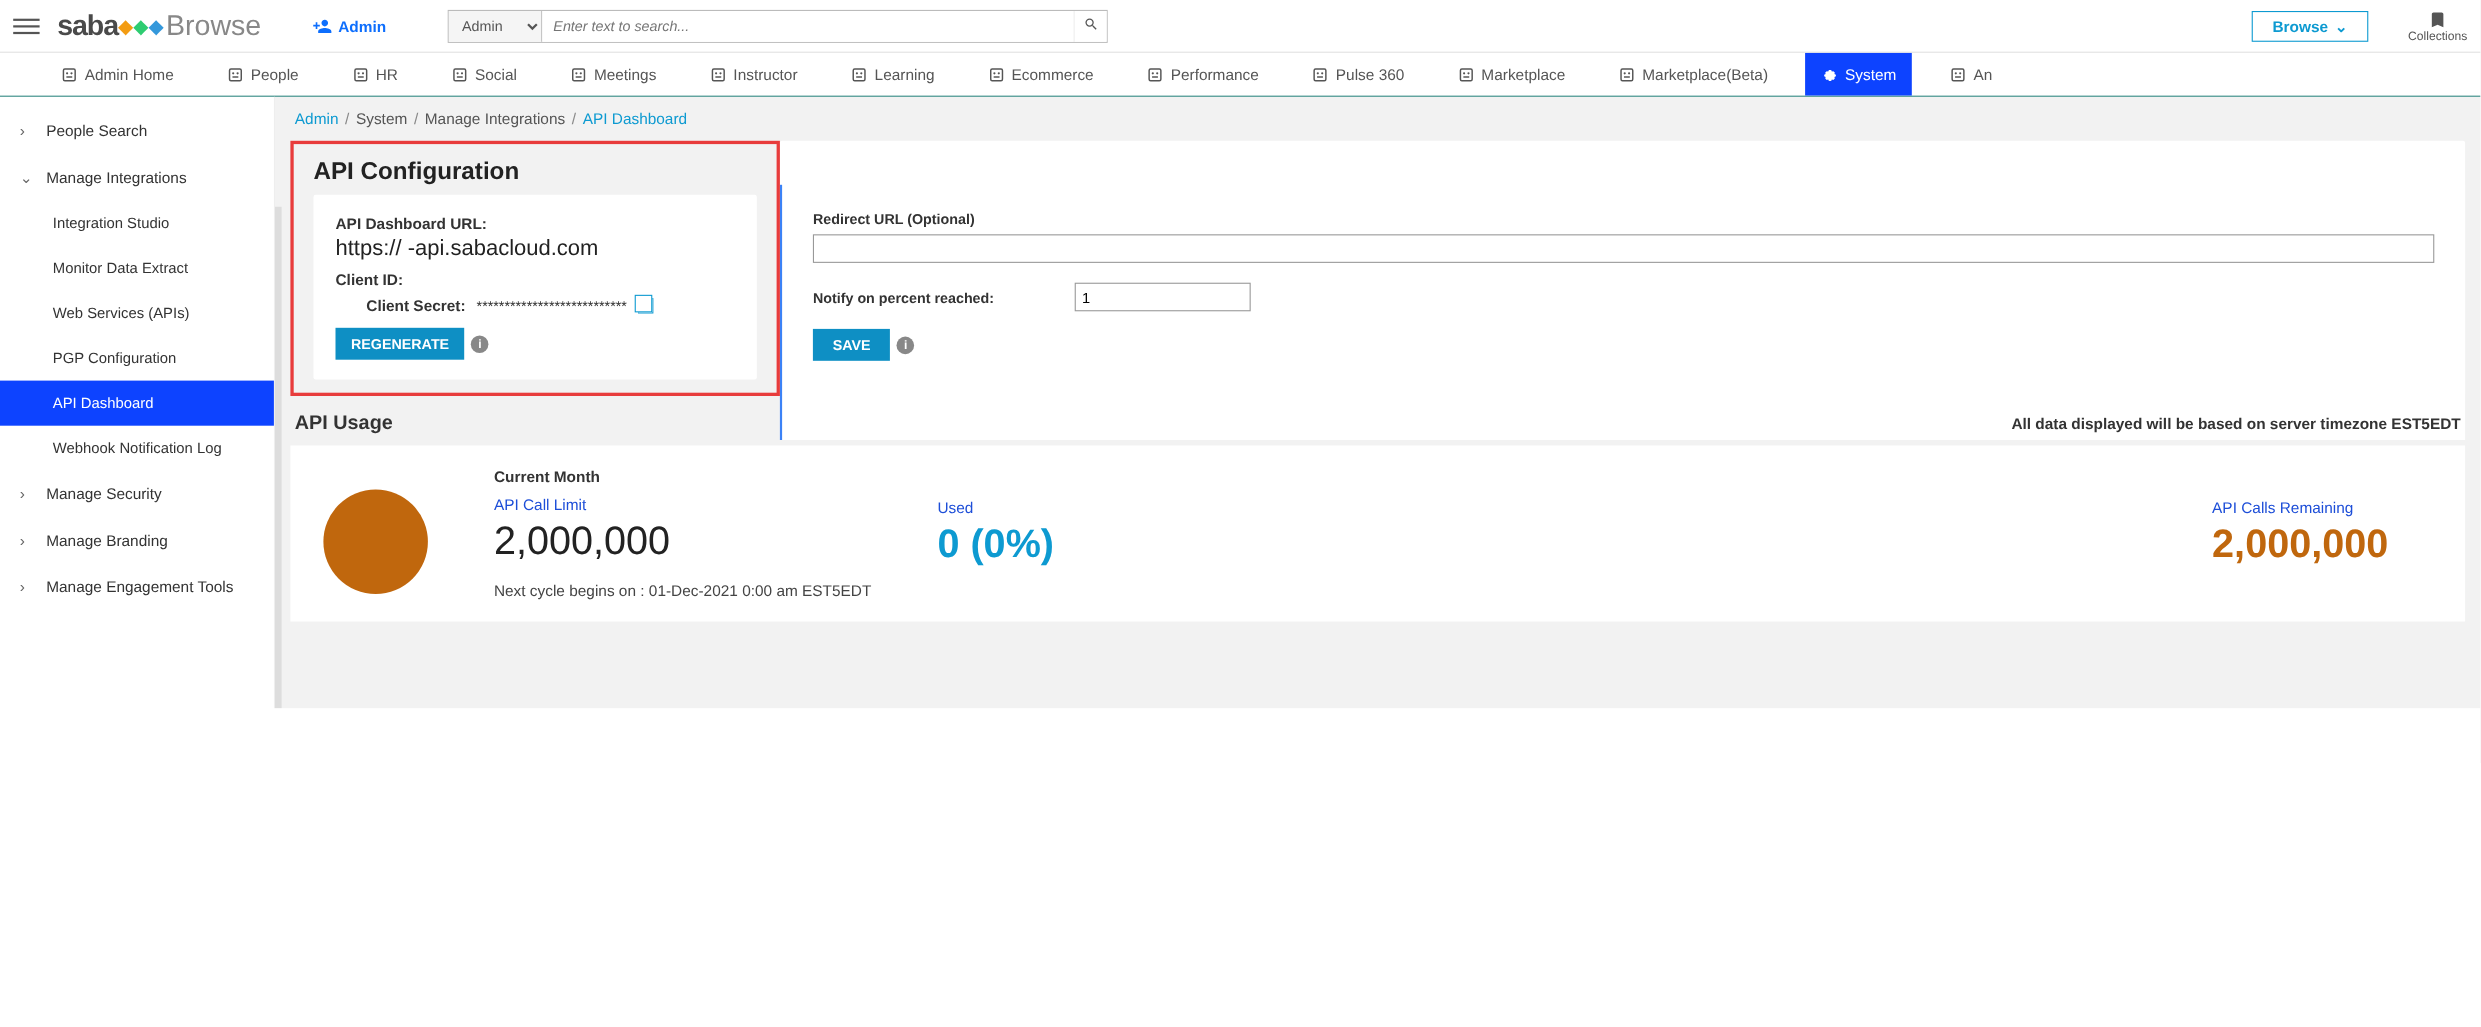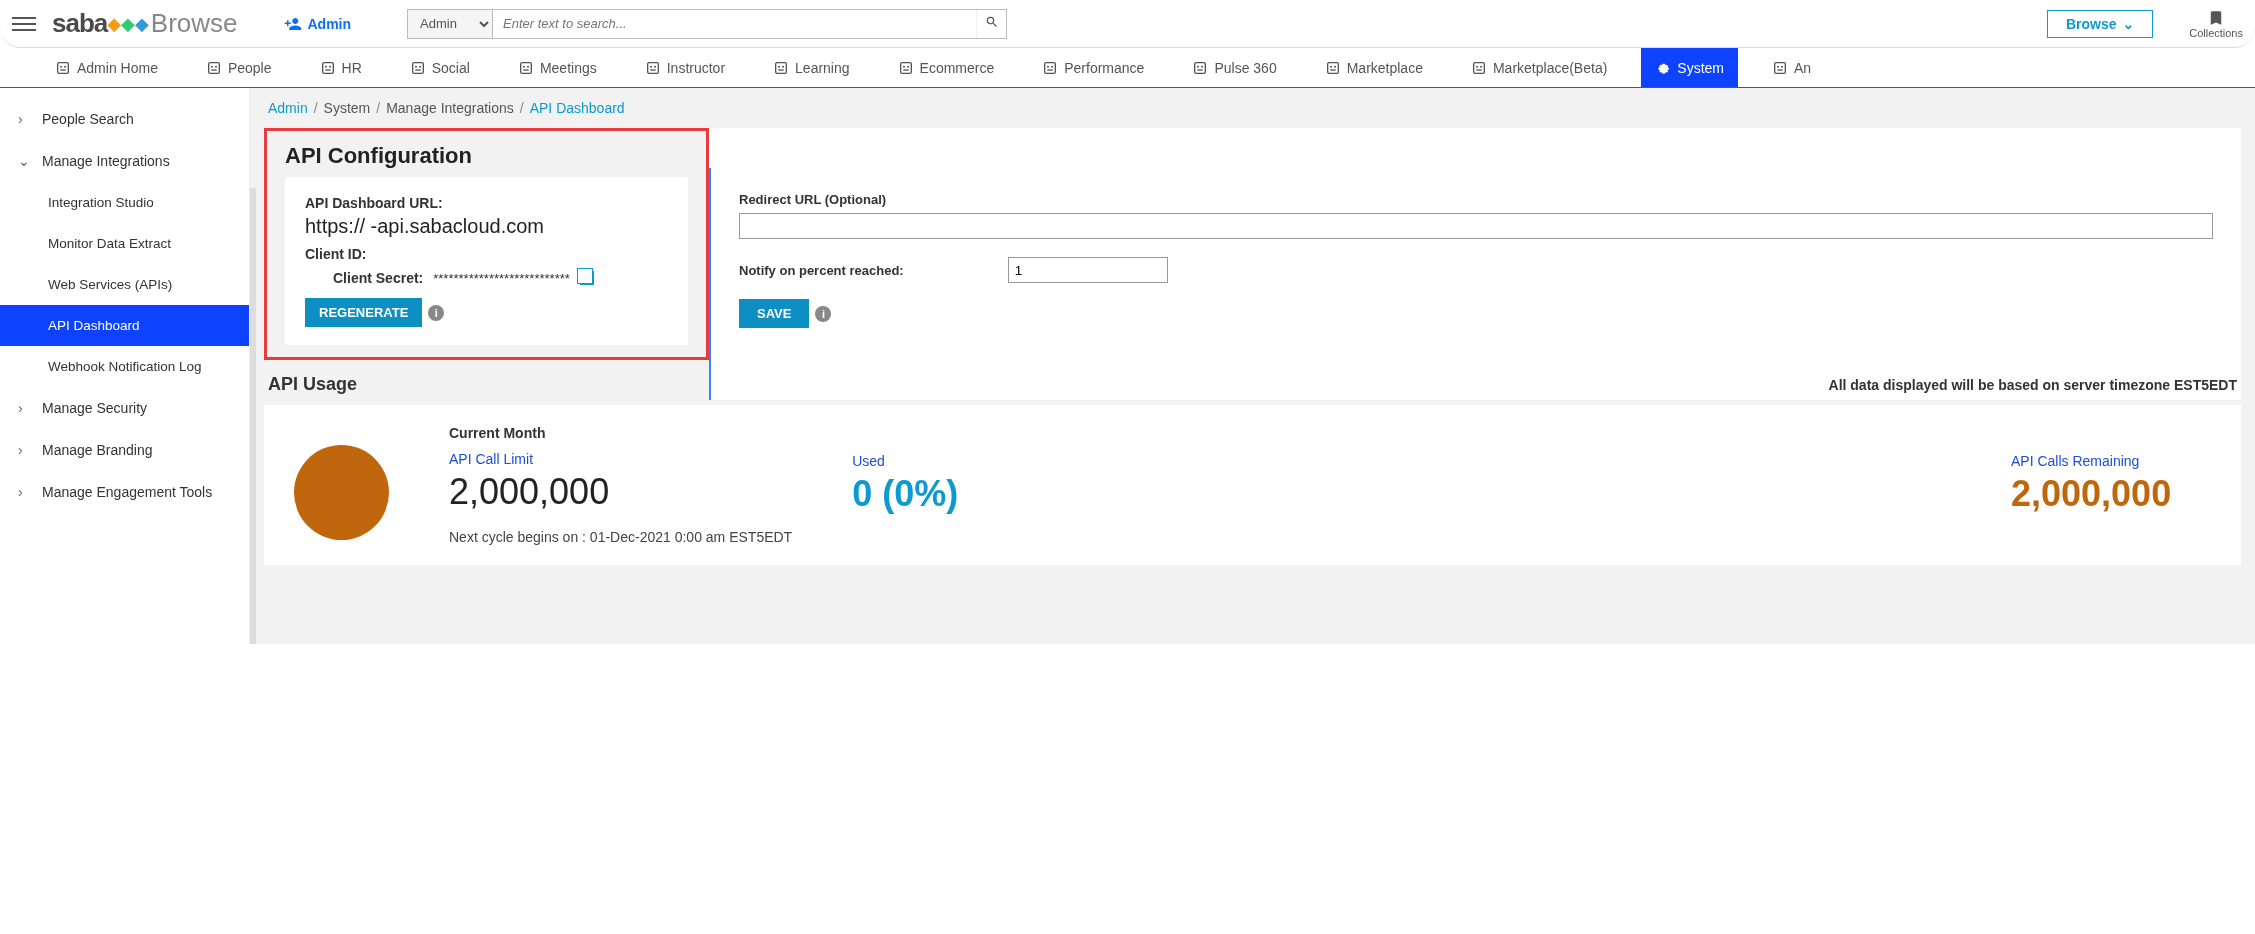--- a/index.html
+++ b/index.html
@@ -1,19 +1,19 @@
 <!DOCTYPE html>
 <html><head>
   <meta charset="utf-8">
   <style>
     * { box-sizing: border-box; margin: 0; padding: 0; }
     body { font-family: Arial, Helvetica, sans-serif; font-size: 13px; color: #333; background: #fff; overflow: hidden; }
     
     
-    .topbar { display: flex; align-items: center; height: 48px; padding: 4px 12px; border-bottom: 1px solid #ddd; gap: 16px; border-radius: 21px; }
+    .topbar { display: flex; align-items: center; height: 48px; padding: 4px 12px; border-bottom: 1px solid #ddd; gap: 16px; }
     .hamburger { width: 24px; height: 24px; display: flex; flex-direction: column; justify-content: center; gap: 4px; cursor: pointer; }
     .hamburger span { height: 2px; background: #555; }
     .logo { height: 30px; display: flex; align-items: center; font-size: 26px; font-weight: 300; color: #555; }
     .logo .saba { font-weight: 700; color: #4a4a4a; letter-spacing: -1px;}
     .logo .decor { font-size: 18px; vertical-align: super;}
     .logo .cloud { font-weight: 300; color: #888; margin-left: 2px;}
     .admin-user { display: flex; align-items: center; gap: 6px; color: #0d6efd; font-weight: 600; font-size: 14px; margin-left: 30px;}
     .admin-user svg { width: 18px; height: 18px; fill: #0d6efd; }
     .search-group { display: flex; flex: 0 0 600px; height: 30px; border: 1px solid #bbb; margin-left: 40px;}
     .search-dropdown { width: 85px; background: #f5f5f5; border: none; border-right: 1px solid #bbb; padding: 0 8px; font-size: 13px; color: #555;}
@@ -261,20 +261,23 @@
       </div>
       <div class="side-item sub">
         <span>Integration Studio</span>
       </div>
       <div class="side-item sub">
         <span>Monitor Data Extract</span>
       </div>
       <div class="side-item sub">
         <span>Web Services (APIs)</span>
       </div>
+      <div class="side-item sub">
+        <span>PGP Configuration</span>
+      </div>
       <div class="side-item sub active">
         <span>API Dashboard</span>
       </div>
       <div class="side-item sub">
         <span>Webhook Notification Log</span>
       </div>
       <div class="side-item">
         <span class="chev">›</span>
         <span>Manage Security</span>
       </div>
@@ -316,21 +319,21 @@
           </div>
         </div>
       </div>
 
       <div class="config-card-holder">
         <div style="background:#fff; height:100%; padding:24px 28px; margin-top:40px; border-left:2px solid #3b82f6;">
           <div class="r-field" style="margin-bottom:18px;">
             <label style="font-weight:700; display:block; margin-bottom:6px;">Redirect URL (Optional)</label>
             <input type="text" style="width: 100%; height: 26px; border: 1px solid rgb(153, 153, 153); padding: 0px 6px;" value="">
           </div>
-          <div class="notify-row" style="display:flex; align-items:center; gap:104px; margin-bottom:16px;">
+          <div class="notify-row" style="display:flex; align-items:center; gap:73px; margin-bottom:16px;">
             <label style="font-weight:700;">Notify on percent reached:</label>
             <input type="text" style="width: 160px; height: 26px; border: 1px solid rgb(153, 153, 153); padding: 0px 6px;" value="1">
           </div>
           <div style="display:flex; align-items:center;">
             <button class="save-btn">SAVE</button>
             <span class="info-icon">i</span>
           </div>
         </div>
       </div>
     </div>

